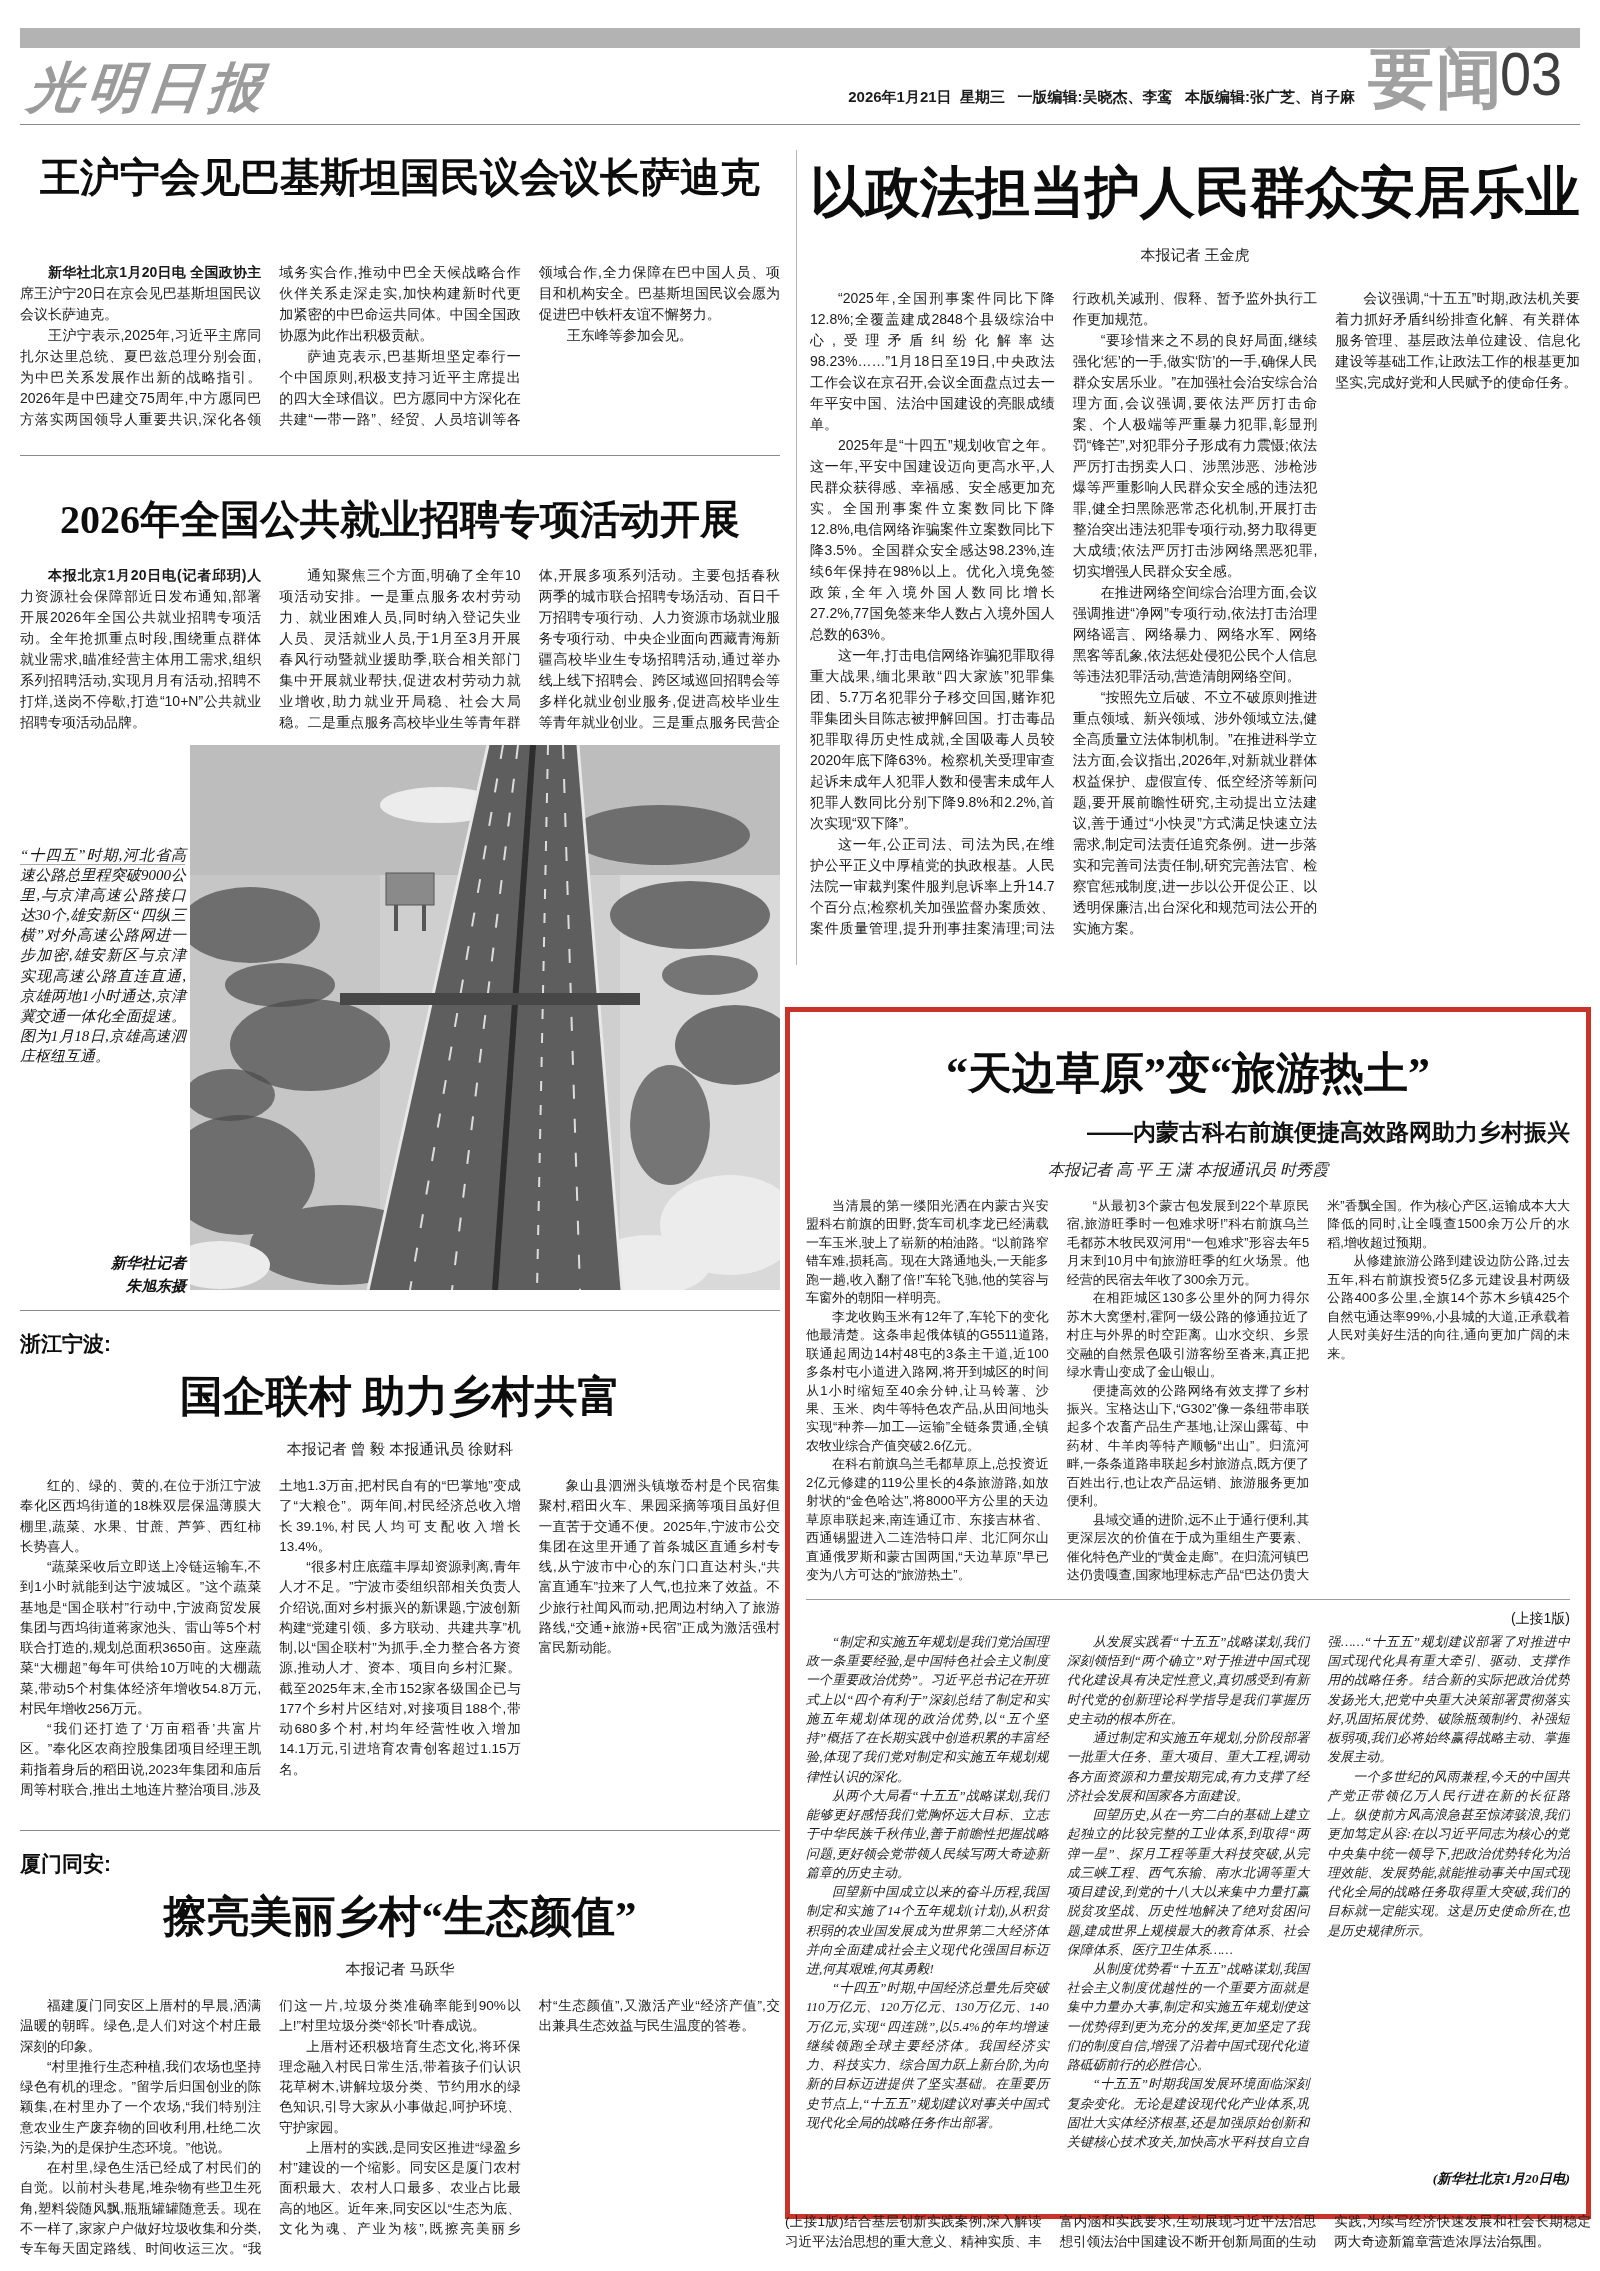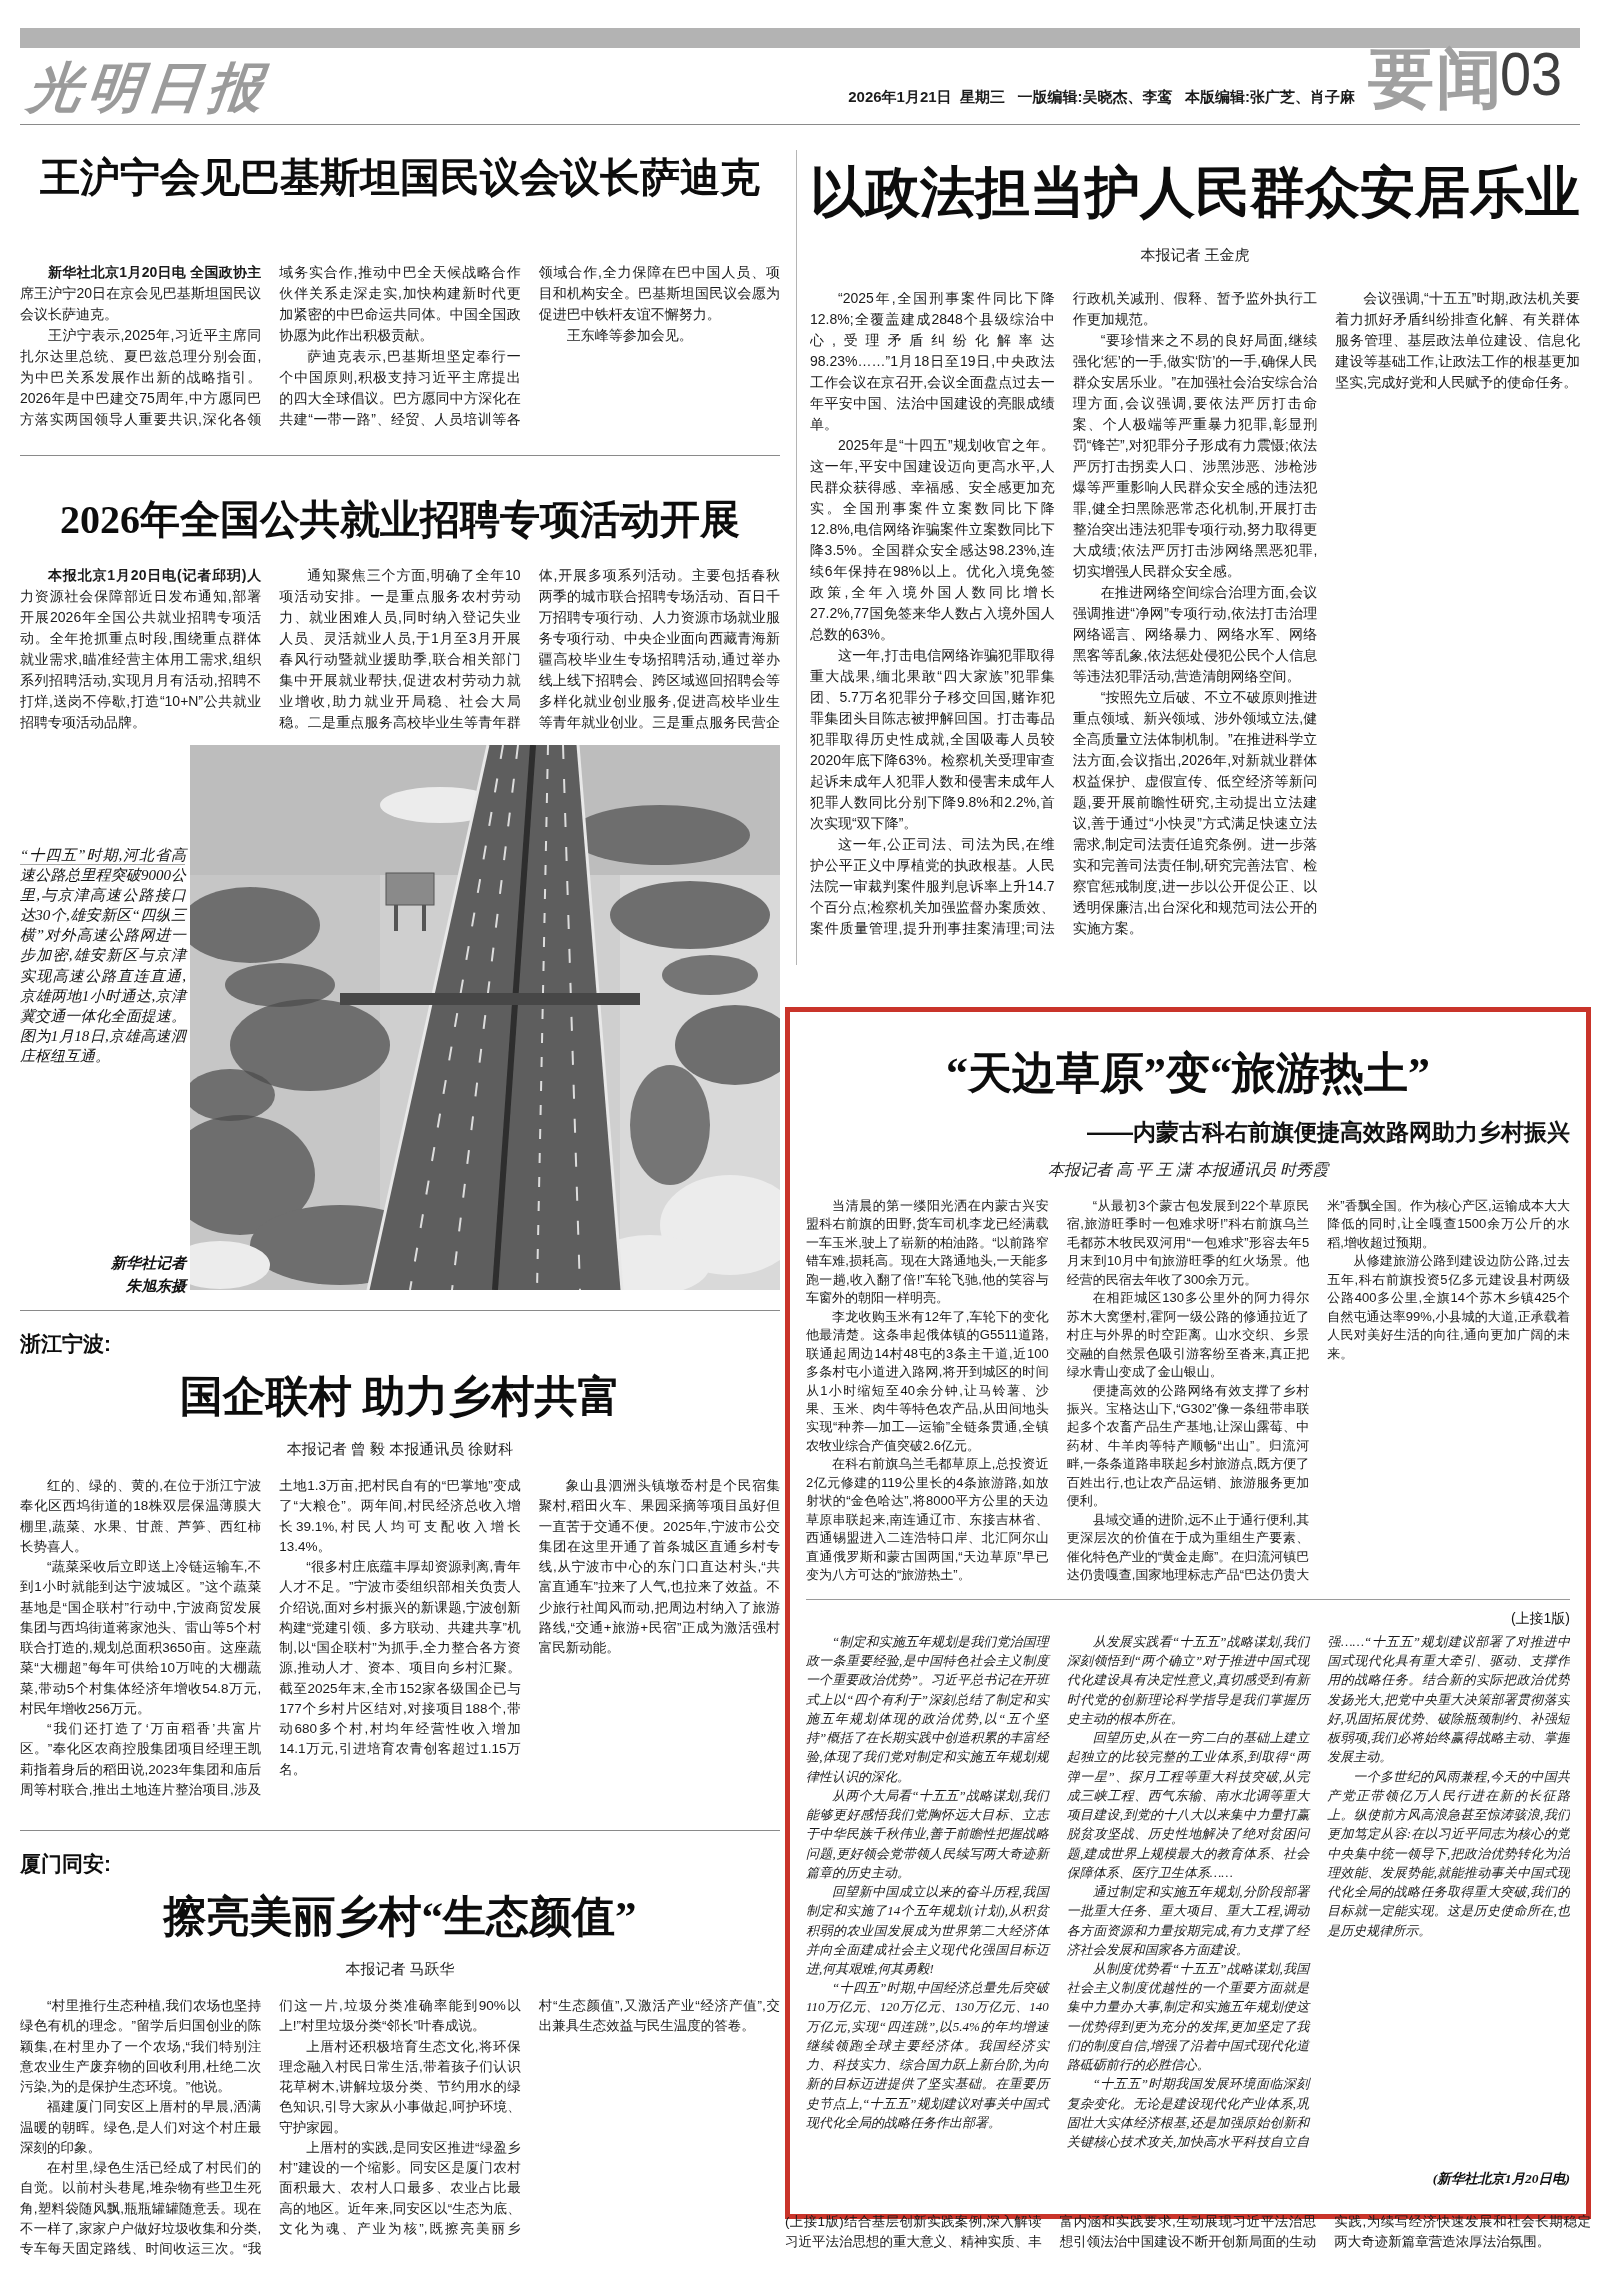--- a/index.html
+++ b/index.html
@@ -124,22 +124,22 @@
       <p>“我们还打造了‘万亩稻香’共富片区。”奉化区农商控股集团项目经理王凯莉指着身后的稻田说,2023年集团和庙后周等村联合,推出土地连片整治项目,涉及土地1.3万亩,把村民自有的“巴掌地”变成了“大粮仓”。两年间,村民经济总收入增长39.1%,村民人均可支配收入增长13.4%。</p>
       <p>“很多村庄底蕴丰厚却资源剥离,青年人才不足。”宁波市委组织部相关负责人介绍说,面对乡村振兴的新课题,宁波创新构建“党建引领、多方联动、共建共享”机制,以“国企联村”为抓手,全力整合各方资源,推动人才、资本、项目向乡村汇聚。截至2025年末,全市152家各级国企已与177个乡村片区结对,对接项目188个,带动680多个村,村均年经营性收入增加14.1万元,引进培育农青创客超过1.15万名。</p>
       <p>象山县泗洲头镇墩岙村是个民宿集聚村,稻田火车、果园采摘等项目虽好但一直苦于交通不便。2025年,宁波市公交集团在这里开通了首条城区直通乡村专线,从宁波市中心的东门口直达村头,“共富直通车”拉来了人气,也拉来了效益。不少旅行社闻风而动,把周边村纳入了旅游路线,“交通+旅游+民宿”正成为激活强村富民新动能。</p>
     </div>
 
   <hr class="abs rule-h" style="left:20px;top:1822px;width:760px;">
   <div class="abs kicker" style="left:20px;top:1850px;font-size:21px;">厦门同安:</div>
   <div class="abs headline" style="left:20px;top:1888px;width:760px;font-size:43px;">擦亮美丽乡村“生态颜值”</div>
   <div class="abs byline" style="left:20px;top:1960px;width:760px;font-size:15px;">本报记者 马跃华</div>
   <div class="abs article-body cols3" style="left:20px;top:1996px;width:760px;height:275px;font-size:13.5px;">
+      <p>福建厦门同安区上厝村的早晨,洒满温暖的朝晖。绿色,是人们对这个村庄最深刻的印象。</p>
       <p>“村里推行生态种植,我们农场也坚持绿色有机的理念。”留学后归国创业的陈颖集,在村里办了一个农场,“我们特别注意农业生产废弃物的回收利用,杜绝二次污染,为的是保护生态环境。”他说。</p>
-      <p>福建厦门同安区上厝村的早晨,洒满温暖的朝晖。绿色,是人们对这个村庄最深刻的印象。</p>
       <p>在村里,绿色生活已经成了村民们的自觉。以前村头巷尾,堆杂物有些卫生死角,塑料袋随风飘,瓶瓶罐罐随意丢。现在不一样了,家家户户做好垃圾收集和分类,专车每天固定路线、时间收运三次。“我们这一片,垃圾分类准确率能到90%以上!”村里垃圾分类“邻长”叶春成说。</p>
       <p>上厝村还积极培育生态文化,将环保理念融入村民日常生活,带着孩子们认识花草树木,讲解垃圾分类、节约用水的绿色知识,引导大家从小事做起,呵护环境、守护家园。</p>
       <p>上厝村的实践,是同安区推进“绿盈乡村”建设的一个缩影。同安区是厦门农村面积最大、农村人口最多、农业占比最高的地区。近年来,同安区以“生态为底、文化为魂、产业为核”,既擦亮美丽乡村“生态颜值”,又激活产业“经济产值”,交出兼具生态效益与民生温度的答卷。</p>
     </div>
 
   <div class="abs headline" style="left:810px;top:156px;width:770px;font-size:55px;">以政法担当护人民群众安居乐业</div>
   <div class="abs byline" style="left:810px;top:246px;width:770px;font-size:15px;">本报记者 王金虎</div>
   <div class="abs article-body cols3" style="left:810px;top:288px;width:770px;height:674px;">
       <p>“2025年,全国刑事案件同比下降12.8%;全覆盖建成2848个县级综治中心,受理矛盾纠纷化解率达98.23%……”1月18日至19日,中央政法工作会议在京召开,会议全面盘点过去一年平安中国、法治中国建设的亮眼成绩单。</p>
       <p>2025年是“十四五”规划收官之年。这一年,平安中国建设迈向更高水平,人民群众获得感、幸福感、安全感更加充实。全国刑事案件立案数同比下降12.8%,电信网络诈骗案件立案数同比下降3.5%。全国群众安全感达98.23%,连续6年保持在98%以上。优化入境免签政策,全年入境外国人数同比增长27.2%,77国免签来华人数占入境外国人总数的63%。</p>
@@ -166,22 +166,22 @@
         <p>从修建旅游公路到建设边防公路,过去五年,科右前旗投资5亿多元建设县村两级公路400多公里,全旗14个苏木乡镇425个自然屯通达率99%,小县城的大道,正承载着人民对美好生活的向往,通向更加广阔的未来。</p>
       </div>
     <hr class="rule-h" style="margin:14px 0 10px 0;border-top-color:#9a9a9a;">
     <div style="font-size:14px;text-align:right;">(上接1版)</div>
     <div class="article-body cols3 kai" style="margin-top:4px;height:536px;font-size:13px;line-height:1.48;">
         <p>“制定和实施五年规划是我们党治国理政一条重要经验,是中国特色社会主义制度一个重要政治优势”。习近平总书记在开班式上以“四个有利于”深刻总结了制定和实施五年规划体现的政治优势,以“五个坚持”概括了在长期实践中创造积累的丰富经验,体现了我们党对制定和实施五年规划规律性认识的深化。</p>
         <p>从两个大局看“十五五”战略谋划,我们能够更好感悟我们党胸怀远大目标、立志于中华民族千秋伟业,善于前瞻性把握战略问题,更好领会党带领人民续写两大奇迹新篇章的历史主动。</p>
         <p>回望新中国成立以来的奋斗历程,我国制定和实施了14个五年规划(计划),从积贫积弱的农业国发展成为世界第二大经济体并向全面建成社会主义现代化强国目标迈进,何其艰难,何其勇毅!</p>
         <p>“十四五”时期,中国经济总量先后突破110万亿元、120万亿元、130万亿元、140万亿元,实现“四连跳”,以5.4%的年均增速继续领跑全球主要经济体。我国经济实力、科技实力、综合国力跃上新台阶,为向新的目标迈进提供了坚实基础。在重要历史节点上,“十五五”规划建议对事关中国式现代化全局的战略任务作出部署。</p>
         <p>从发展实践看“十五五”战略谋划,我们深刻领悟到“两个确立”对于推进中国式现代化建设具有决定性意义,真切感受到有新时代党的创新理论科学指导是我们掌握历史主动的根本所在。</p>
+        <p>通过制定和实施五年规划,分阶段部署一批重大任务、重大项目、重大工程,调动各方面资源和力量按期完成,有力支撑了经济社会发展和国家各方面建设。</p>
         <p>回望历史,从在一穷二白的基础上建立起独立的比较完整的工业体系,到取得“两弹一星”、探月工程等重大科技突破,从完成三峡工程、西气东输、南水北调等重大项目建设,到党的十八大以来集中力量打赢脱贫攻坚战、历史性地解决了绝对贫困问题,建成世界上规模最大的教育体系、社会保障体系、医疗卫生体系……</p>
-        <p>通过制定和实施五年规划,分阶段部署一批重大任务、重大项目、重大工程,调动各方面资源和力量按期完成,有力支撑了经济社会发展和国家各方面建设。</p>
         <p>从制度优势看“十五五”战略谋划,我国社会主义制度优越性的一个重要方面就是集中力量办大事,制定和实施五年规划使这一优势得到更为充分的发挥,更加坚定了我们的制度自信,增强了沿着中国式现代化道路砥砺前行的必胜信心。</p>
         <p>“十五五”时期我国发展环境面临深刻复杂变化。无论是建设现代化产业体系,巩固壮大实体经济根基,还是加强原始创新和关键核心技术攻关,加快高水平科技自立自强……“十五五”规划建议部署了对推进中国式现代化具有重大牵引、驱动、支撑作用的战略任务。结合新的实际把政治优势发扬光大,把党中央重大决策部署贯彻落实好,巩固拓展优势、破除瓶颈制约、补强短板弱项,我们必将始终赢得战略主动、掌握发展主动。</p>
         <p>一个多世纪的风雨兼程,今天的中国共产党正带领亿万人民行进在新的长征路上。纵使前方风高浪急甚至惊涛骇浪,我们更加笃定从容:在以习近平同志为核心的党中央集中统一领导下,把政治优势转化为治理效能、发展势能,就能推动事关中国式现代化全局的战略任务取得重大突破,我们的目标就一定能实现。这是历史使命所在,也是历史规律所示。</p>
       </div>
     <div class="kai" style="text-align:right;font-weight:bold;font-size:13.5px;margin-top:2px;">(新华社北京1月20日电)</div>
   </div>
 
   <div class="abs article-body cols3 no-first-indent" style="left:785px;top:2212px;width:806px;height:59px;font-size:13.5px;">
       <p>(上接1版)结合基层创新实践案例,深入解读习近平法治思想的重大意义、精神实质、丰富内涵和实践要求,生动展现习近平法治思想引领法治中国建设不断开创新局面的生动实践,为续写经济快速发展和社会长期稳定两大奇迹新篇章营造浓厚法治氛围。</p>
     </div>

